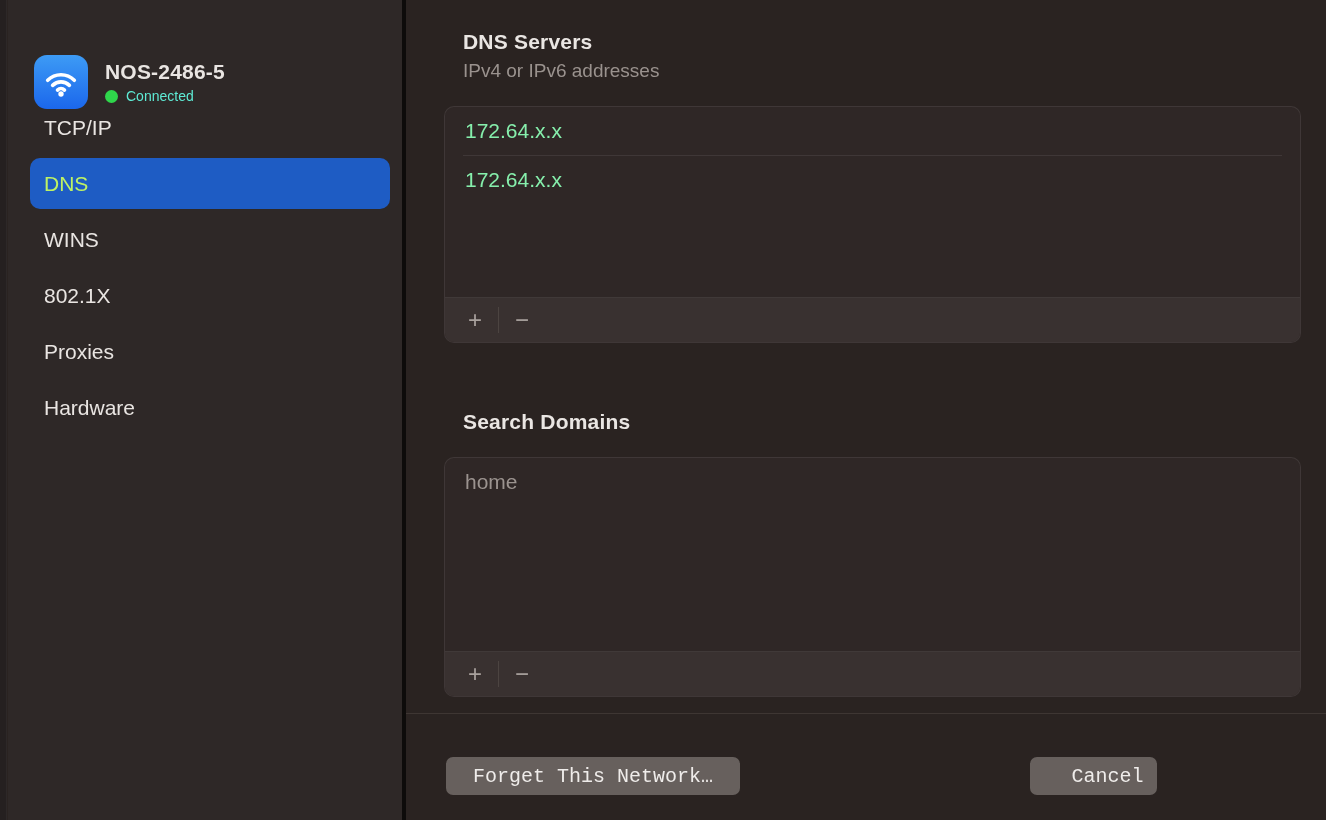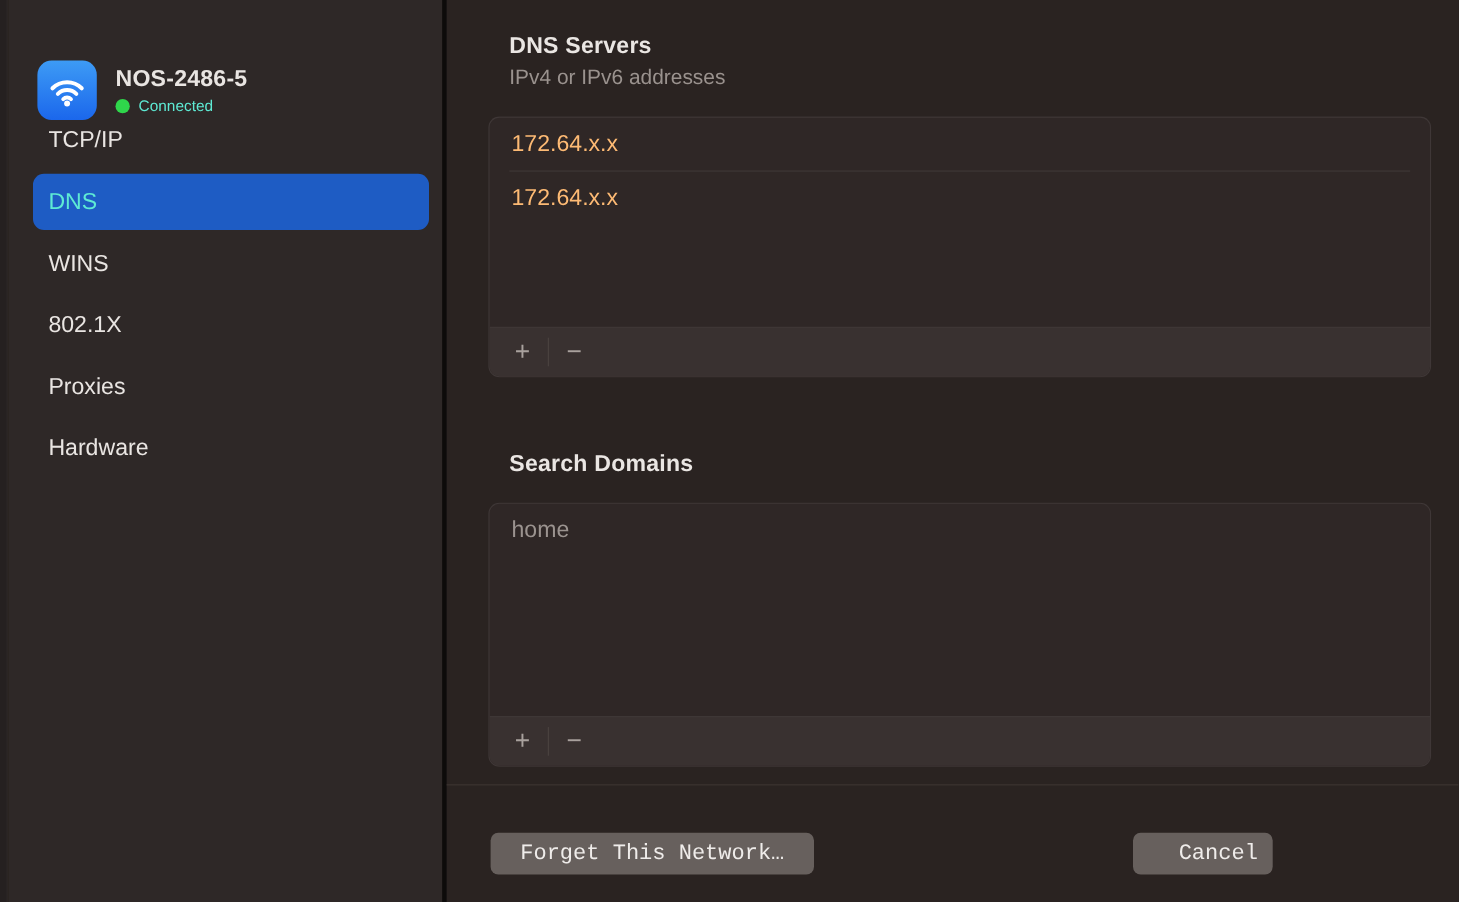--- a/index.html
+++ b/index.html
@@ -28,34 +28,34 @@
   .net-meta { display:flex; flex-direction:column; justify-content:center; gap:4px; }
   .net-name { font-size:21px; font-weight:600; color:#E9E5E2; letter-spacing:.2px; }
   .net-status { display:flex; align-items:center; gap:8px; }
   .status-dot { width:13px; height:13px; border-radius:50%; background:#2FD64B; }
   .status-text { font-size:14px; color:#5eead4; }
 
   .nav { position:absolute; left:22px; top:102px; width:360px; }
   .nav-item { height:51px; margin-bottom:5px; border-radius:10px;
     display:flex; align-items:center; padding-left:14px;
     font-size:21px; color:#E9E5E2; cursor:default; }
-  .nav-item.selected { background:#1E5CC4; color:#5eead4; }
+  .nav-item.selected { background:#1E5CC4; color:#bef264; }
 
   
   .main { position:absolute; left:406px; top:0; right:0; bottom:0; }
 
   .sec-title { position:absolute; left:57px; font-size:21px; font-weight:700;
     color:#EAE6E3; letter-spacing:.2px; }
   .sec-sub { position:absolute; left:57px; font-size:19px; color:#9A928E; }
 
   .listbox { position:absolute; left:38px; width:857px; border-radius:10px;
     background:#2F2726; border:1px solid rgba(255,255,255,0.08); overflow:hidden; }
   .rows { position:absolute; top:0; left:0; right:0; }
   .row { height:48px; display:flex; align-items:center; padding-left:20px;
-    font-size:21px; color:#fdba74; }
+    font-size:21px; color:#86efac; }
   .row.dim { color:#9B938F; }
   .row-divider { height:1px; margin:0 18px; background:rgba(255,255,255,0.08); }
 
   .list-toolbar { position:absolute; left:0; right:0; bottom:0; height:45px;
     background:#393130; border-top:1px solid rgba(255,255,255,0.04);
     display:flex; align-items:center; padding-left:12px; }
   .tb-btn { width:36px; height:30px; display:flex; align-items:center;
     justify-content:center; font-size:24px; color:#A9A19D; border-radius:5px;
     cursor:default; user-select:none; }
   .tb-sep { width:1px; height:26px; background:#4C4441; margin:0 5px; }

